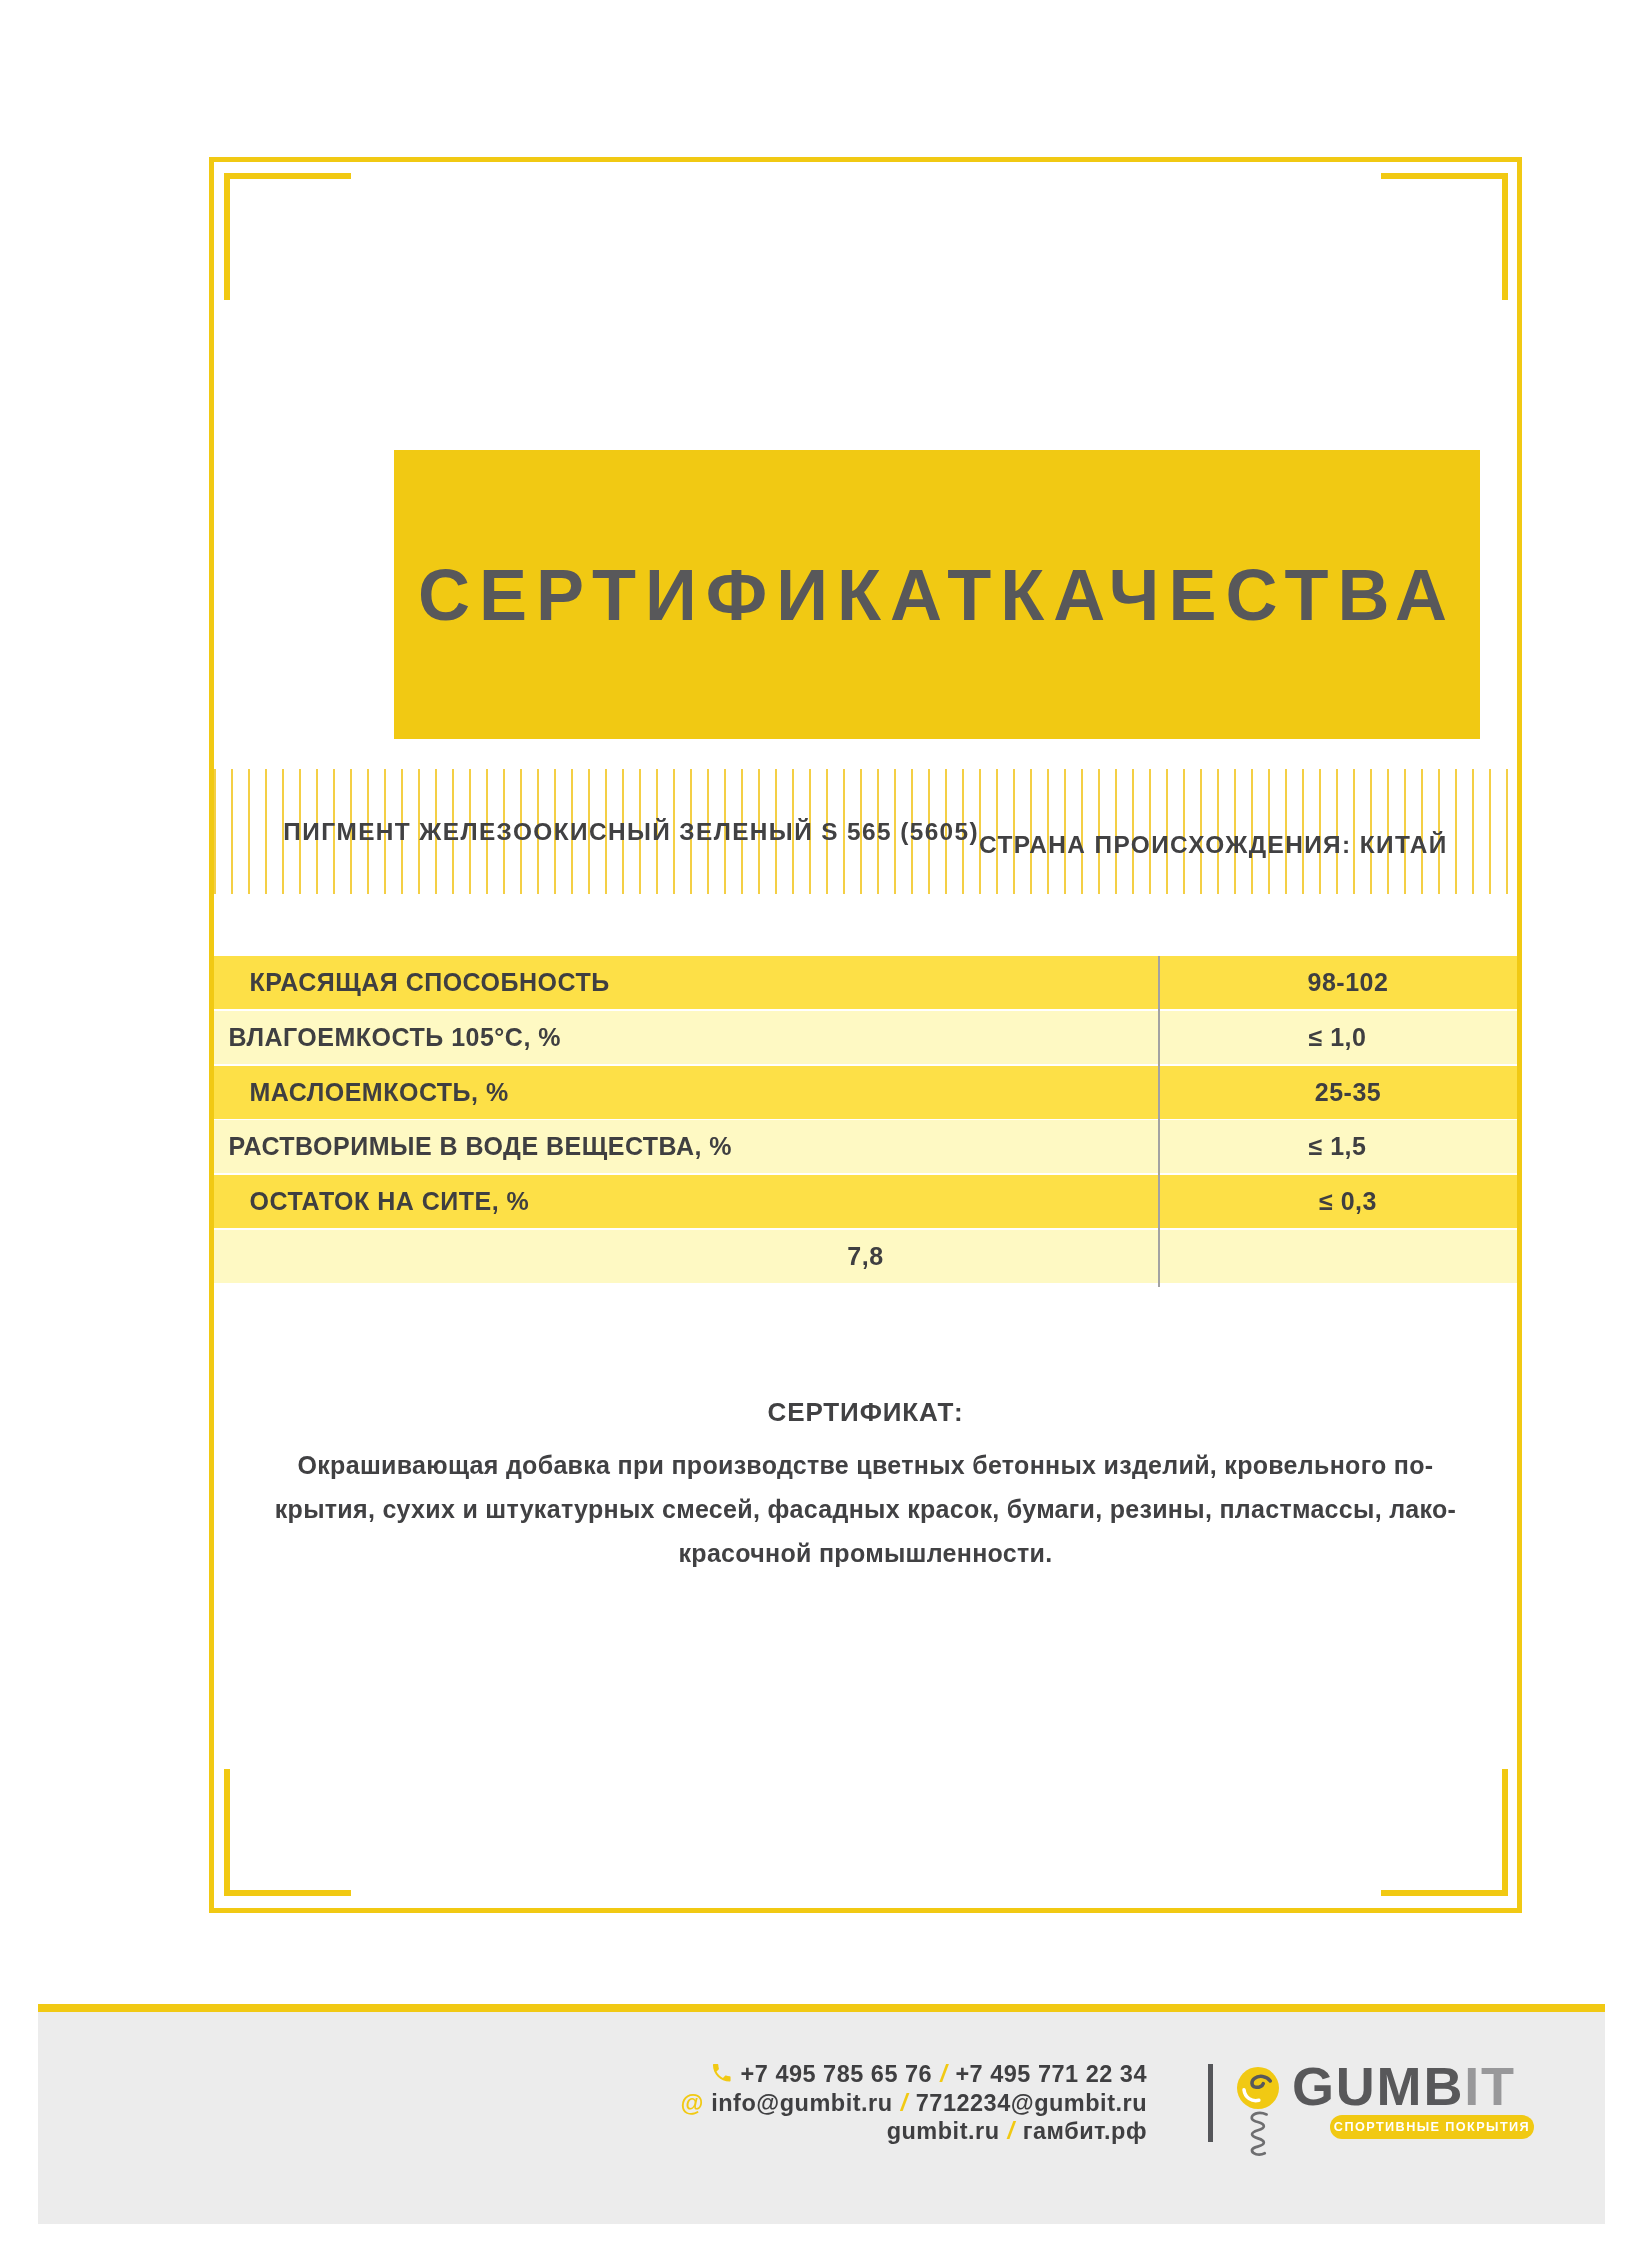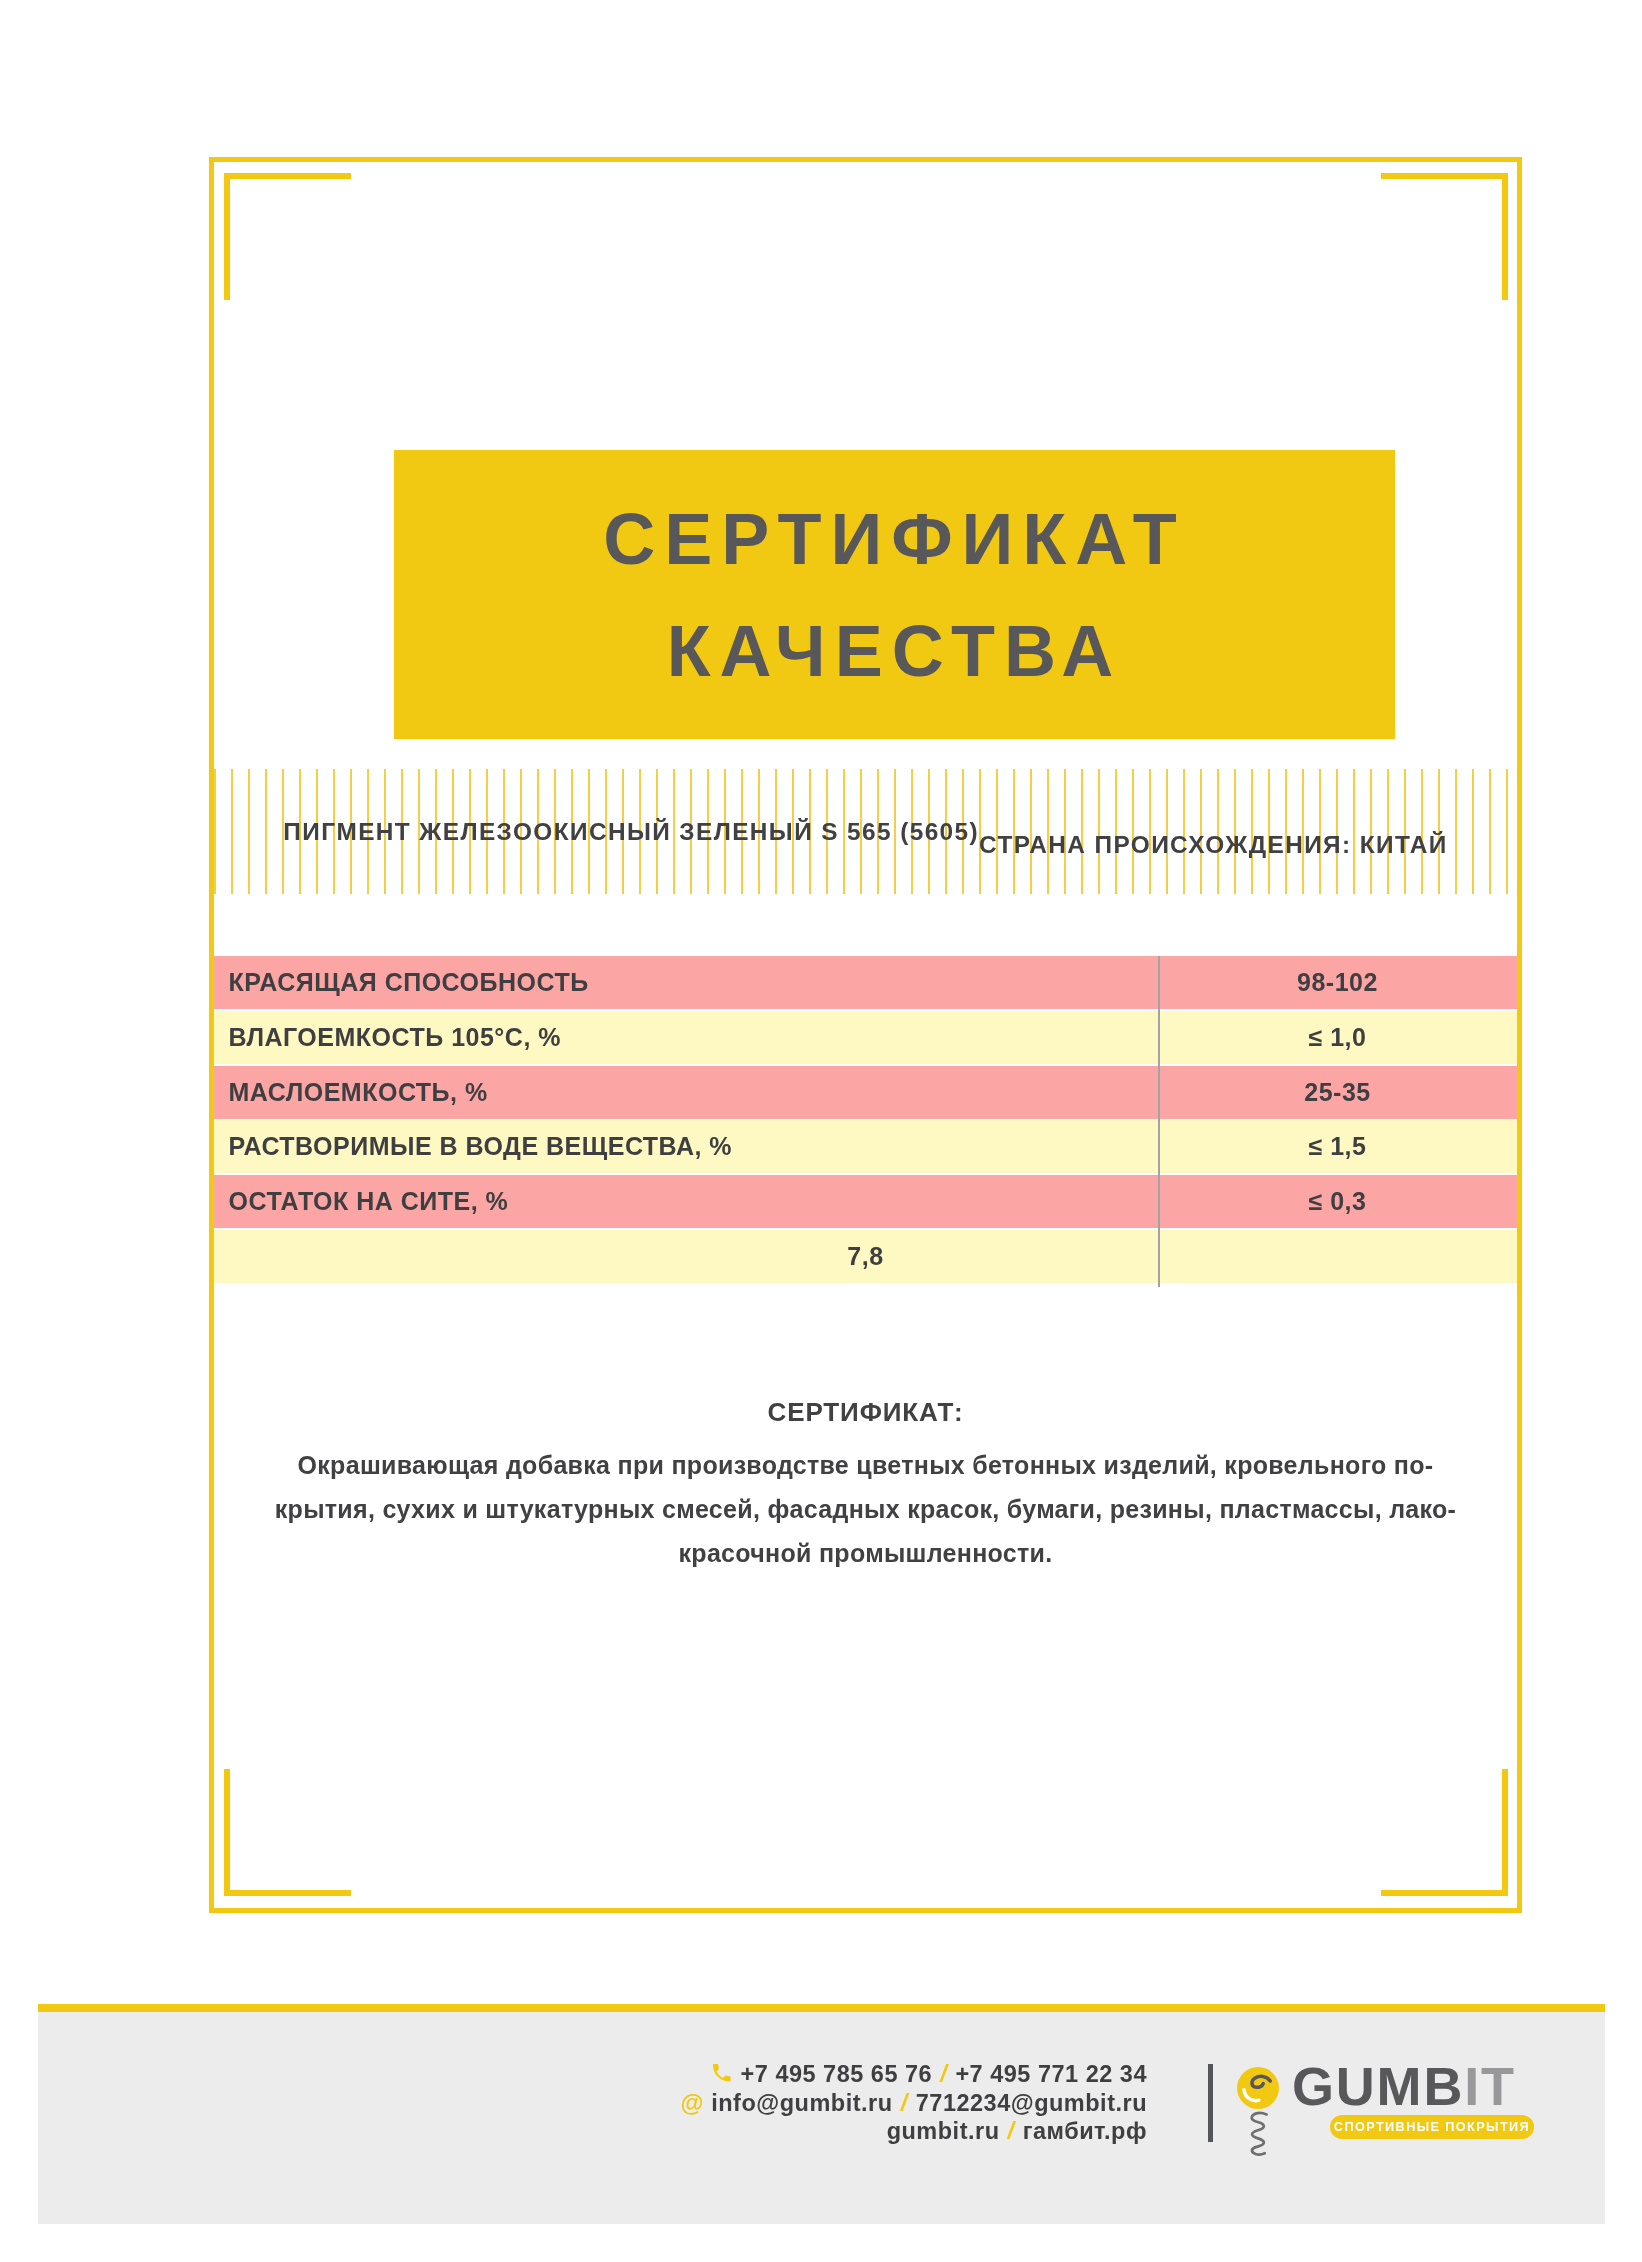--- a/index.html
+++ b/index.html
@@ -9,33 +9,33 @@
   }
   
   .frame{position:absolute;left:209px;top:157px;width:1313px;height:1756px;
     border:5.4px solid #F1C913;box-sizing:border-box;}
   .corner{position:absolute;width:127px;height:127px;box-sizing:border-box;}
   .corner.tl{left:224px;top:173px;border-left:6.3px solid #F1C913;border-top:6.3px solid #F1C913;}
   .corner.tr{left:1381px;top:173px;border-right:6.3px solid #F1C913;border-top:6.3px solid #F1C913;}
   .corner.bl{left:224px;top:1769px;border-left:6.3px solid #F1C913;border-bottom:6.3px solid #F1C913;}
   .corner.br{left:1381px;top:1769px;border-right:6.3px solid #F1C913;border-bottom:6.3px solid #F1C913;}
   
-  .banner{position:absolute;left:394px;top:450px;width:1001px;height:289px;background:#F1C913;
-    display:flex;flex-direction:column;align-items:center;justify-content:center;}
+  .banner{position:absolute;left:394px;top:450px;width:1086px;height:289px;background:#F1C913;
+    display:flex;flex-direction:row;align-items:center;justify-content:center;}
   .banner-line{font-size:72px;line-height:112px;letter-spacing:9px;color:#58585A;white-space:nowrap;}
   
   .product-band{position:absolute;left:214px;top:769px;width:1303px;height:125px;
     background:repeating-linear-gradient(to right,#F4CF45 0 1.8px,rgba(0,0,0,0) 1.8px 17px);
     display:flex;flex-direction:row;align-items:center;justify-content:center;}
   .product-line{font-size:24.4px;letter-spacing:1.4px;color:#414143;white-space:nowrap;}
   .product-line + .product-line{margin-top:27px;}
   
   .spec-table{position:absolute;left:214px;top:956px;width:1303px;}
   .spec-row{display:flex;height:53px;margin-bottom:1.8px;}
-  .spec-row.dark{background:#fca5a5;}
+  .spec-row.dark{background:#fde047;padding-left:21px;}
   .spec-row.light{background:#fef9c3;}
   .spec-label{width:944px;box-sizing:border-box;display:flex;align-items:center;
     padding-left:14.5px;font-size:25px;letter-spacing:0.5px;color:#3F3F41;}
   .spec-value{flex:1;display:flex;align-items:center;justify-content:center;
     font-size:25px;letter-spacing:0.5px;color:#3F3F41;}
   .spec-divider{position:absolute;left:1158px;top:956px;width:1.8px;height:331px;background:#A3A3A3;}
   
   .application{position:absolute;left:214px;top:1398px;width:1303px;text-align:center;color:#414143;}
   .app-heading{font-size:26px;letter-spacing:0.9px;line-height:29px;}
   .app-body{margin-top:16.3px;font-size:25px;line-height:44px;letter-spacing:0.3px;}

